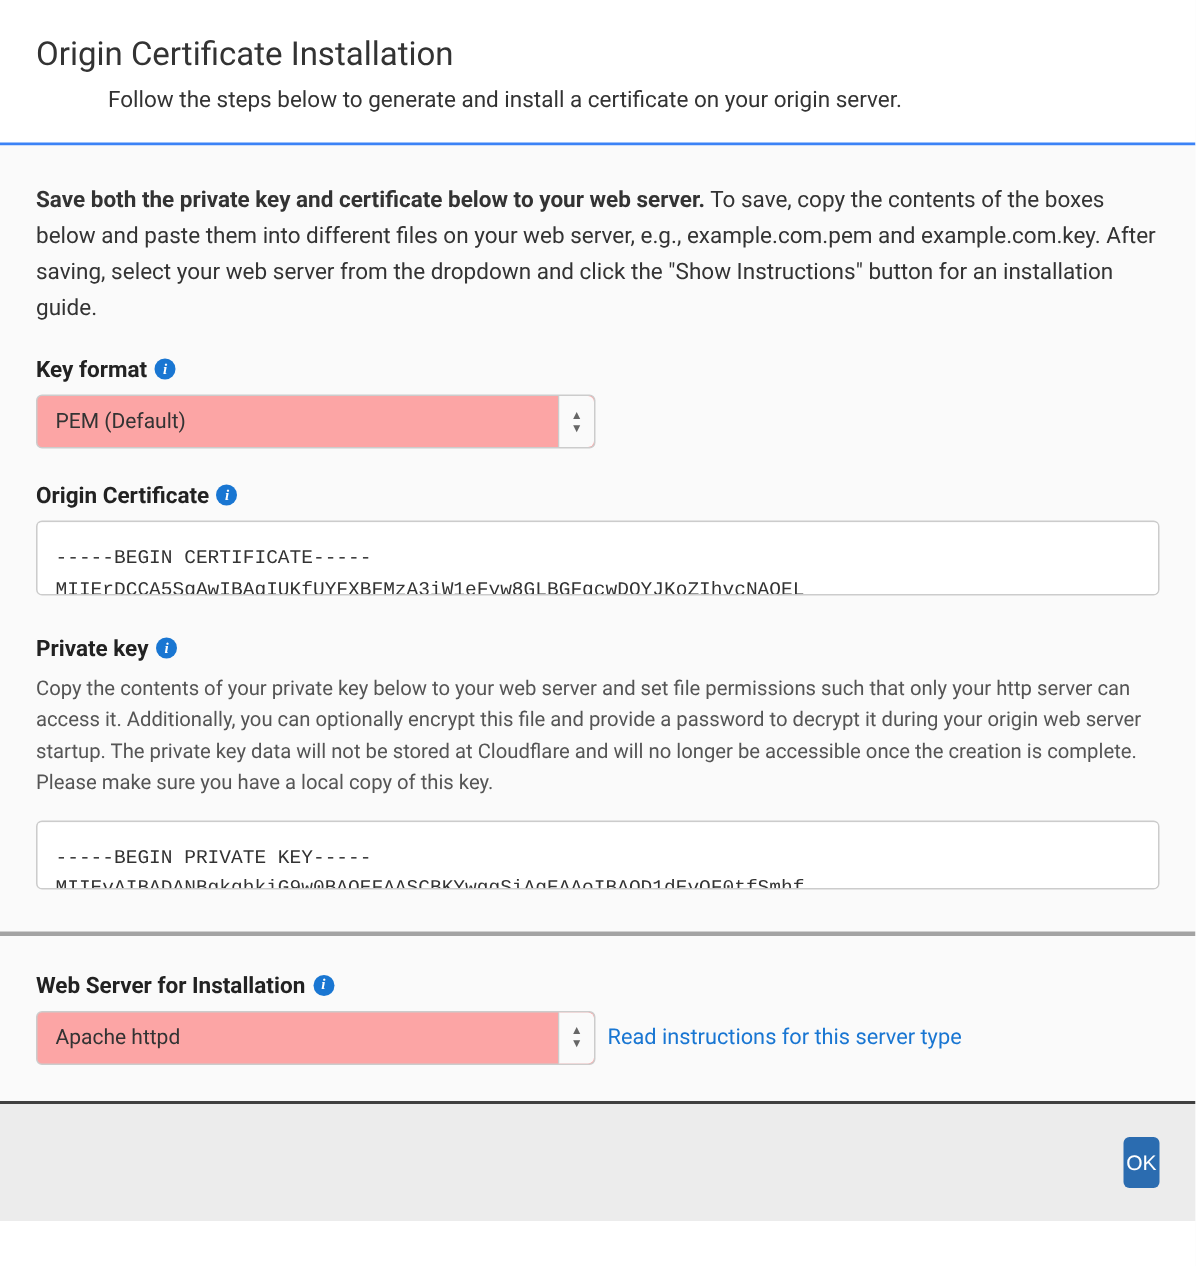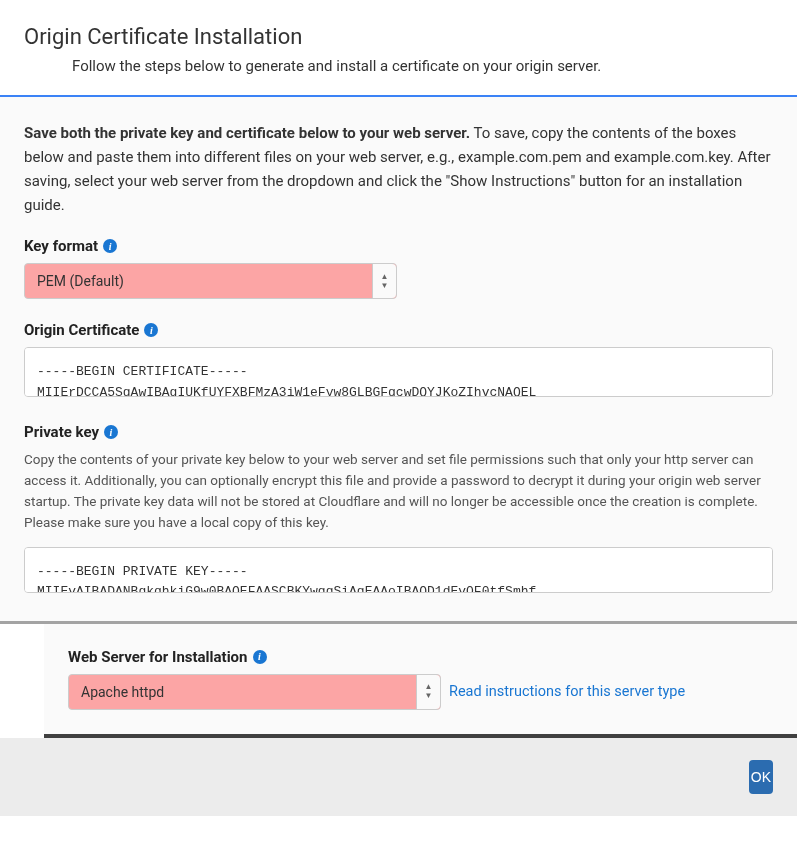--- a/index.html
+++ b/index.html
@@ -115,22 +115,21 @@
     .key-box { height: 46px; }
     .help-text {
       font-size: 13.5px;
       line-height: 1.55;
       color: #555;
       margin-bottom: 14px;
     }
     .server-section {
       padding: 24px;
       background: #fafafa;
-      border-bottom: 4px solid #404040;
-      margin-left: 44px;
+      border-bottom: 2px solid #404040;
     }
     .server-row {
       display: flex;
       align-items: center;
       gap: 8px;
     }
     .server-row .select-wrap { margin-bottom: 0; }
     .link {
       color: #1976d2;
       text-decoration: none;

